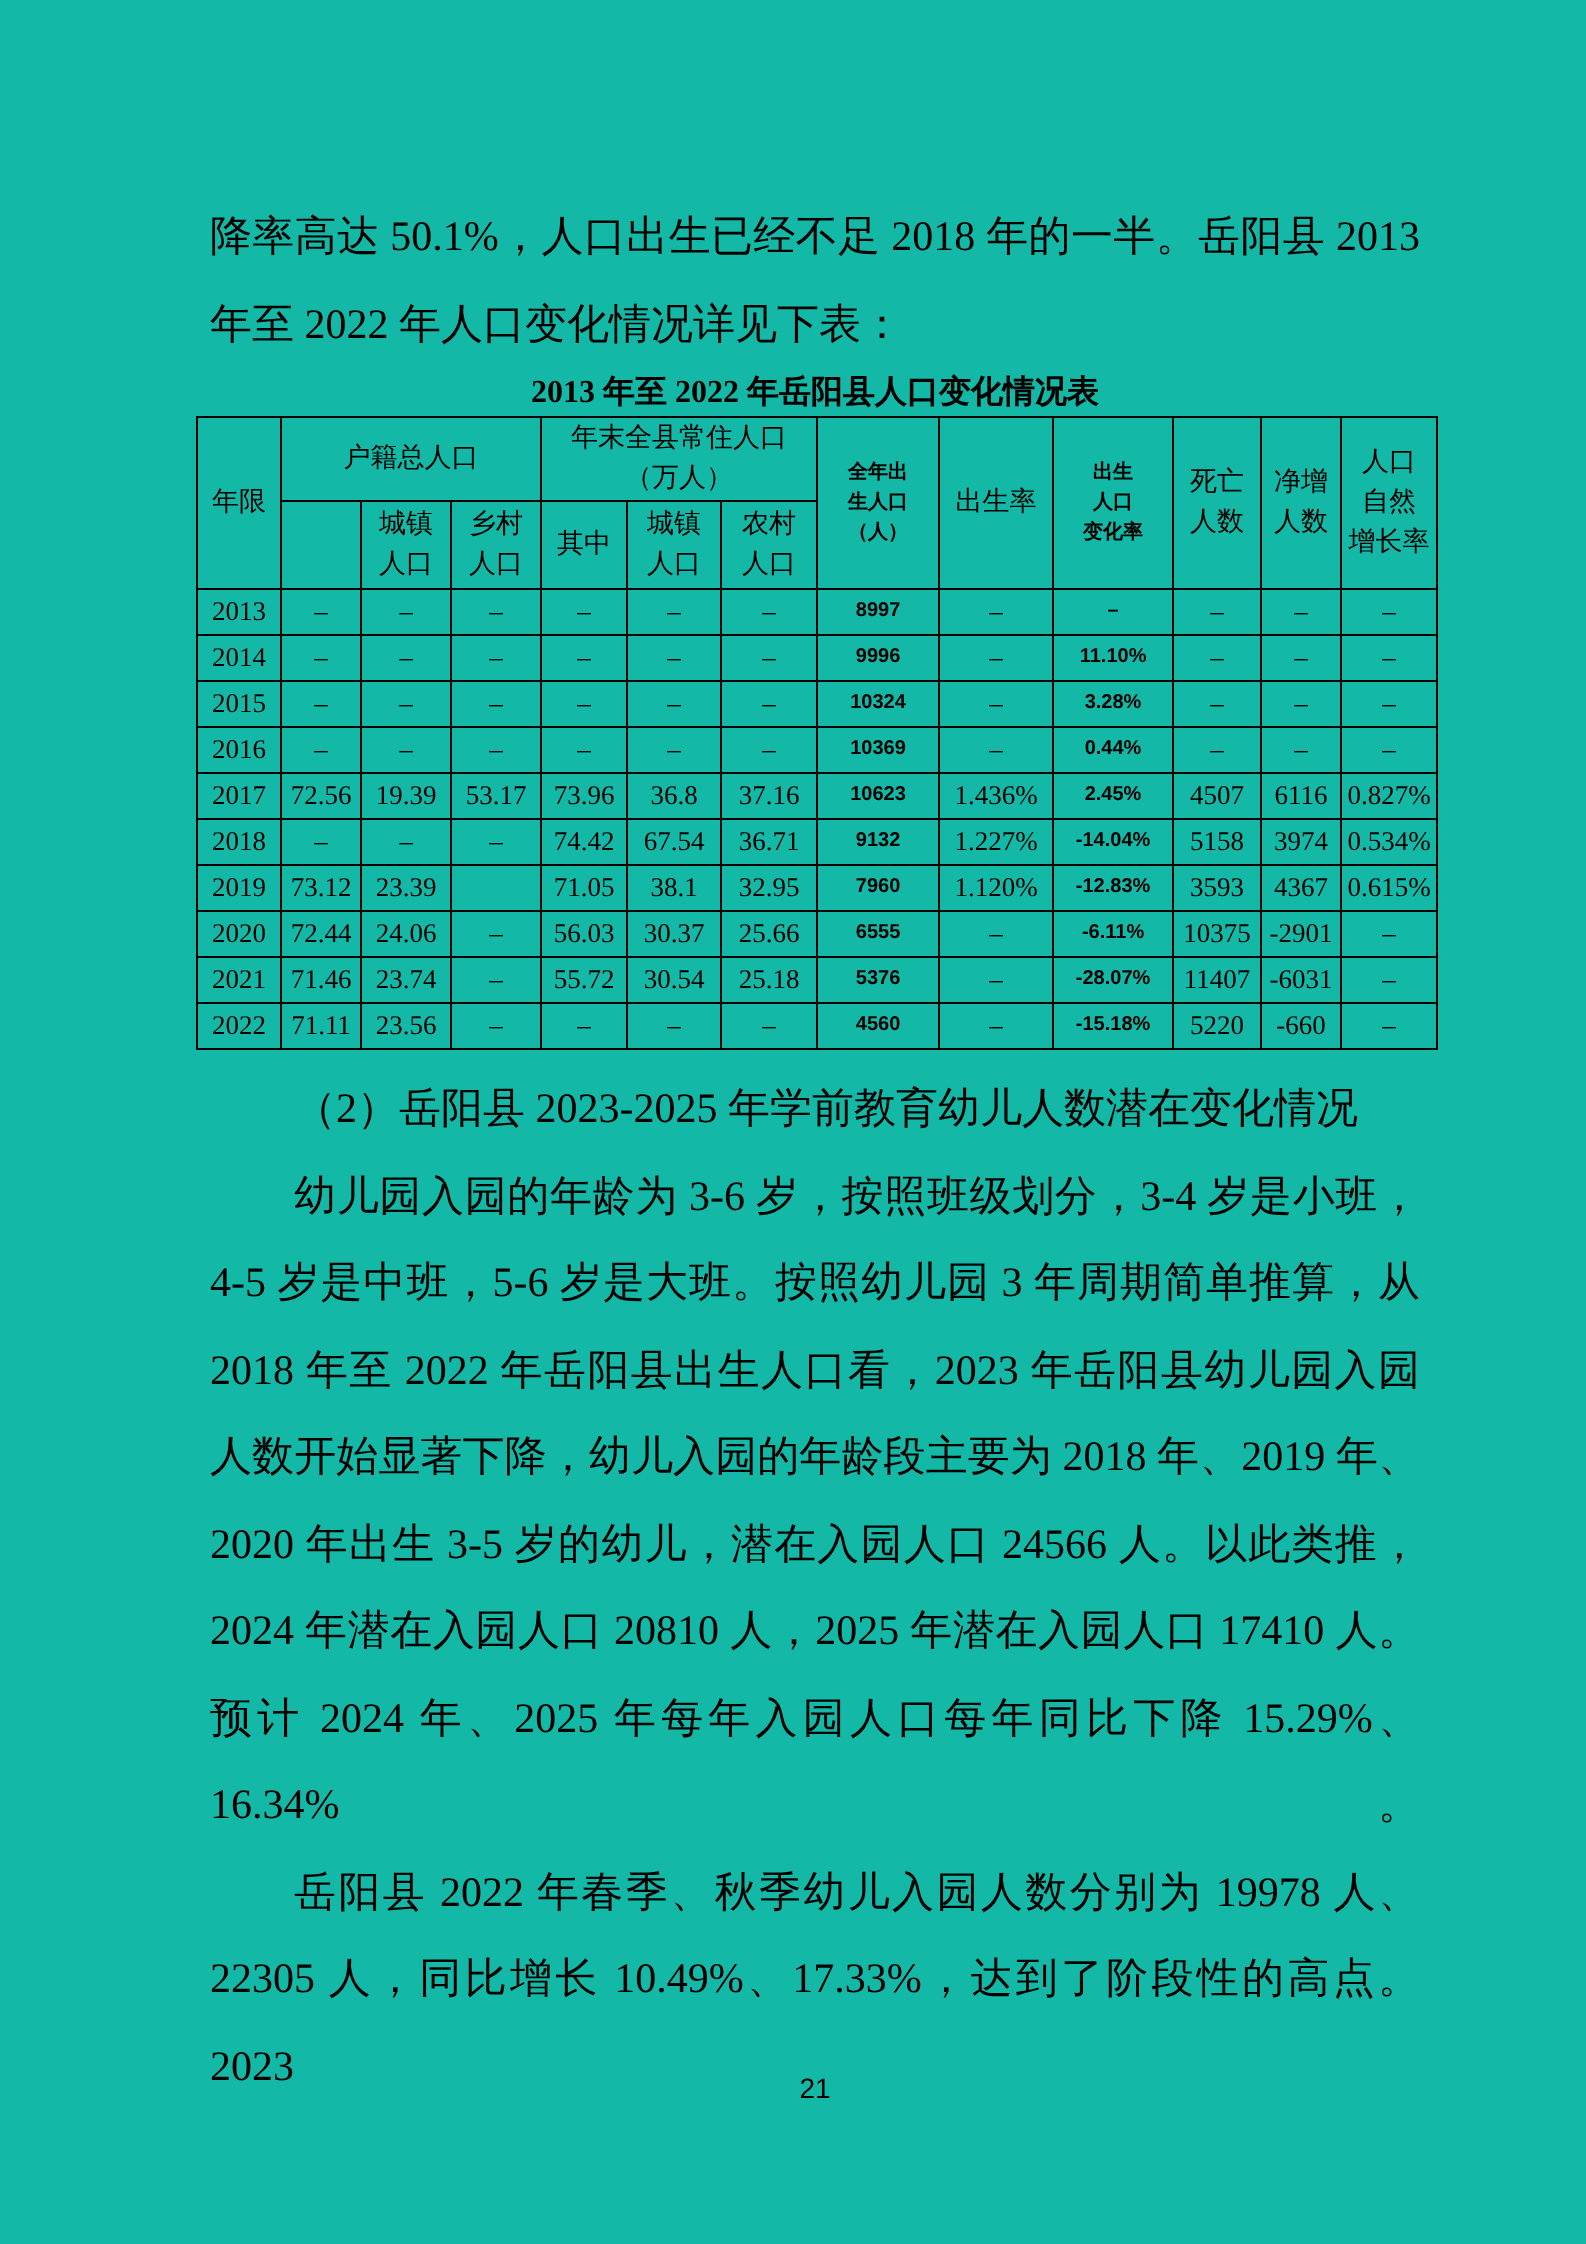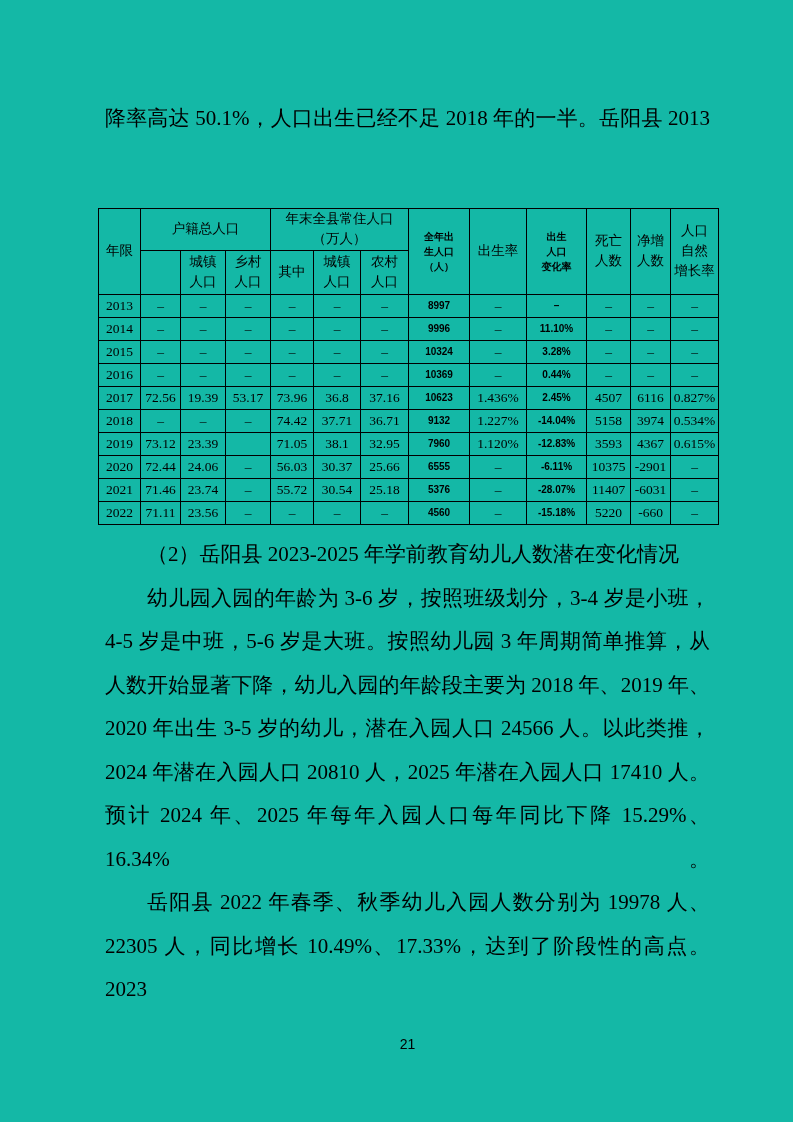--- a/index.html
+++ b/index.html
@@ -88,22 +88,24 @@
   }
 </style>
 </head>
 <body>
 
 <div class="page">
   <div class="content">
 
     <div class="textblock intro">
         <div class="line fill">降率高达 50.1%，人口出生已经不足 2018 年的一半。岳阳县 2013</div>
+        <div class="line">年至 2022 年人口变化情况详见下表：</div>
       </div>
 
+    <div class="table-title">2013 年至 2022 年岳阳县人口变化情况表</div>
 
     <table class="pop">
       <colgroup>
         <col style="width:42px">
           <col style="width:40px">
           <col style="width:45px">
           <col style="width:45px">
         <col style="width:43px">
           <col style="width:47px">
           <col style="width:48px">
@@ -223,21 +225,21 @@
             <td>4507</td>
             <td>6116</td>
             <td>0.827%</td>
           </tr>
           <tr>
             <td>2018</td>
             <td>–</td>
             <td>–</td>
             <td>–</td>
             <td>74.42</td>
-            <td>37.71</td>
+            <td>67.54</td>
             <td>36.71</td>
             <td class="b">9132</td>
             <td>1.227%</td>
             <td class="b">-14.04%</td>
             <td>5158</td>
             <td>3974</td>
             <td>0.534%</td>
           </tr>
           <tr>
             <td>2019</td>
@@ -299,20 +301,21 @@
             <td>-660</td>
             <td>–</td>
           </tr>
         </tbody>
     </table>
 
     <div class="textblock bodylines">
         <div class="line indent">（2）岳阳县 2023-2025 年学前教育幼儿人数潜在变化情况</div>
         <div class="line fill indent">幼儿园入园的年龄为 3-6 岁，按照班级划分，3-4 岁是小班，</div>
         <div class="line fill">4-5 岁是中班，5-6 岁是大班。按照幼儿园 3 年周期简单推算，从</div>
+        <div class="line fill">2018 年至 2022 年岳阳县出生人口看，2023 年岳阳县幼儿园入园</div>
         <div class="line fill">人数开始显著下降，幼儿入园的年龄段主要为 2018 年、2019 年、</div>
         <div class="line fill">2020 年出生 3-5 岁的幼儿，潜在入园人口 24566 人。以此类推，</div>
         <div class="line fill">2024 年潜在入园人口 20810 人，2025 年潜在入园人口 17410 人。</div>
         <div class="line fill">预计 2024 年、2025 年每年入园人口每年同比下降 15.29%、16.34%。</div>
         <div class="line fill indent">岳阳县 2022 年春季、秋季幼儿入园人数分别为 19978 人、</div>
         <div class="line fill">22305 人，同比增长 10.49%、17.33%，达到了阶段性的高点。2023</div>
       </div>
 
     <div class="page-number">21</div>
 

